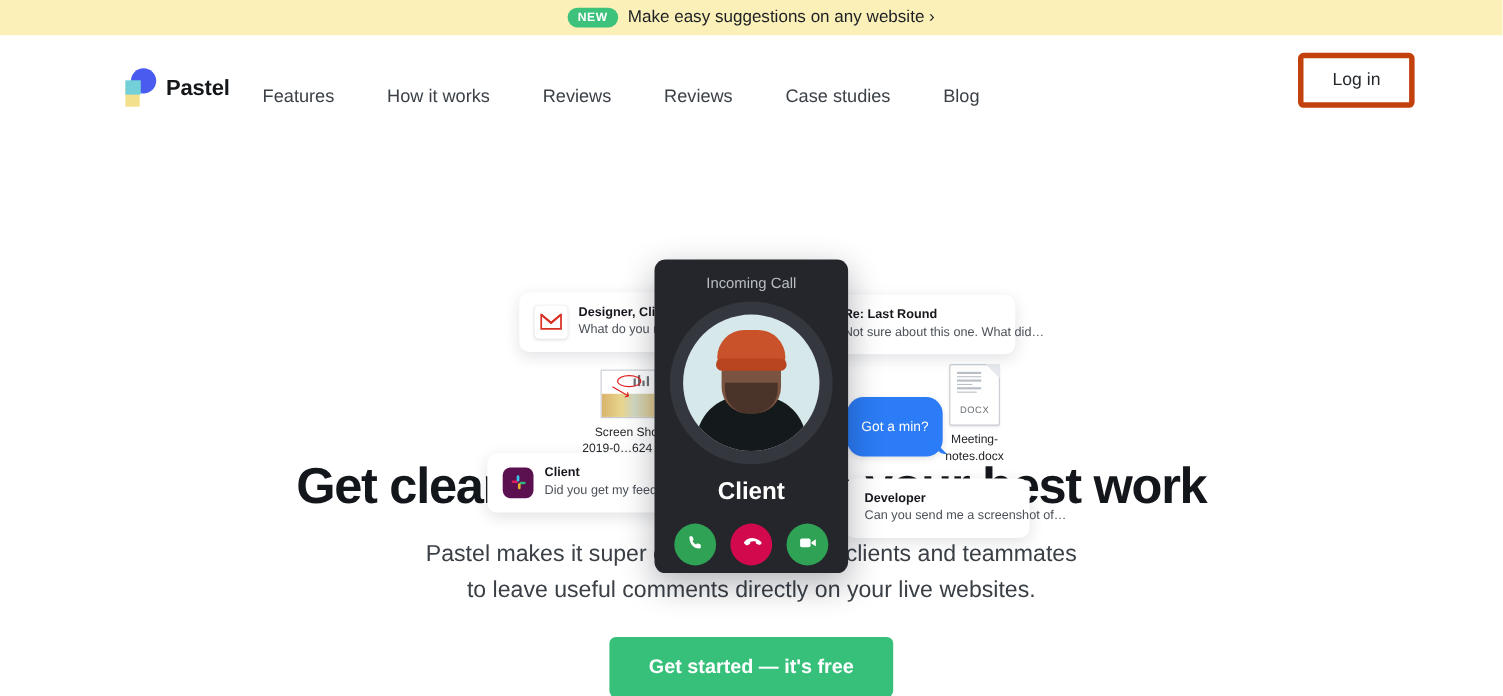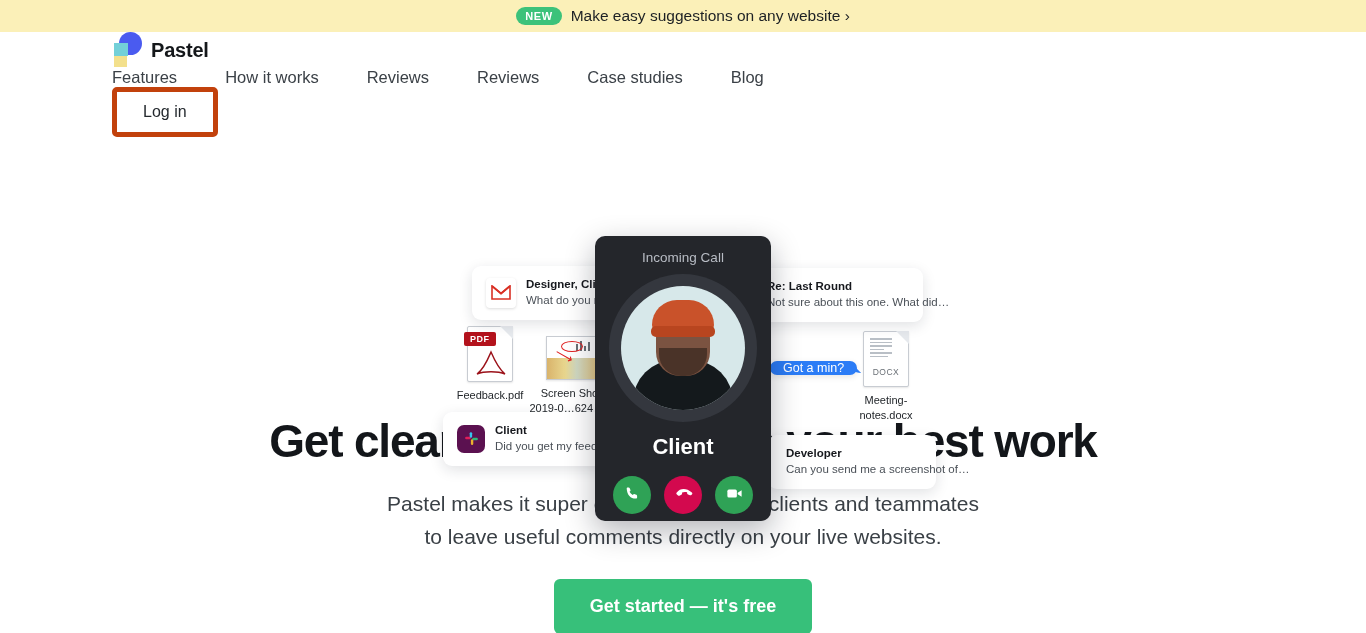--- a/index.html
+++ b/index.html
@@ -34,23 +34,22 @@
   .banner-link {
     color: #1c2024;
     text-decoration: none;
     font-size: 15.5px;
   }
 
   
   header.nav {
     height: 66px;
     display: flex;
-    align-items: flex-start;
-    padding: 0 100px 0 112px;
-    flex-direction: column;
+    align-items: flex-end;
+    padding: 0 80px 0 112px;
   }
   .brand { display: flex; align-items: center; gap: 9px; margin-right: 30px; }
   .logo-mark { position: relative; width: 30px; height: 36px; }
   .logo-circle {
     position: absolute; left: 7px; top: 0;
     width: 23px; height: 23px; border-radius: 50%;
     background: #4a5bf0;
   }
   .logo-yellow {
     position: absolute; left: 2px; top: 13px;
@@ -177,21 +176,21 @@
     position: absolute; left: 14px; top: 4px; width: 22px; height: 11px;
     border: 1.5px solid #e02020; border-radius: 50%;
   }
   .ss-arrow { position: absolute; left: 8px; top: 12px; color: #e02020; font-size: 13px; line-height: 1; transform: rotate(30deg); }
 
   
   .bubble {
     left: 770px; top: 263px; z-index: 3;
     background: #2b7cf6; color: #ffffff;
     border-radius: 15px;
-    padding: 0 13px;
+    padding: 20px 13px;
     font-size: 12.5px;
     box-shadow: 0 2px 6px rgba(0,0,0,0.10);
   }
   .bubble:after {
     content: ""; position: absolute; right: -4px; bottom: 2px;
     width: 12px; height: 12px; background: #2b7cf6;
     border-bottom-left-radius: 12px;
     clip-path: polygon(0 0, 100% 100%, 0 100%);
   }
 
@@ -313,30 +312,20 @@
     </div>
   </div>
 
   <div class="art-item msg-card reply-card">
     <div>
       <div class="msg-title">Re: Last Round</div>
       <div class="msg-body">Not sure about this one. What did…</div>
     </div>
   </div>
 
-  <div class="art-item file pdf-file">
-    <div class="doc-sheet">
-      <div class="doc-fold"></div>
-      <span class="pdf-tag">PDF</span>
-      <svg width="34" height="28" viewBox="0 0 34 28" style="position:absolute;left:6px;top:22px" aria-hidden="true">
-        <path d="M3 25 C10 20 14 10 17 3 C20 10 25 20 31 25 C24 22 10 22 3 25 Z" fill="none" stroke="#9b1119" stroke-width="1.4"></path>
-      </svg>
-    </div>
-    <div class="file-caption">Feedback.pdf</div>
-  </div>
 
   <div class="art-item file ss-file">
     <div class="ss-thumb">
       <div class="ss-food"></div>
       <div class="ss-bars">
         <i style="height:7px"></i>
           <i style="height:10px"></i>
           <i style="height:5px"></i>
           <i style="height:9px"></i>
       </div>

